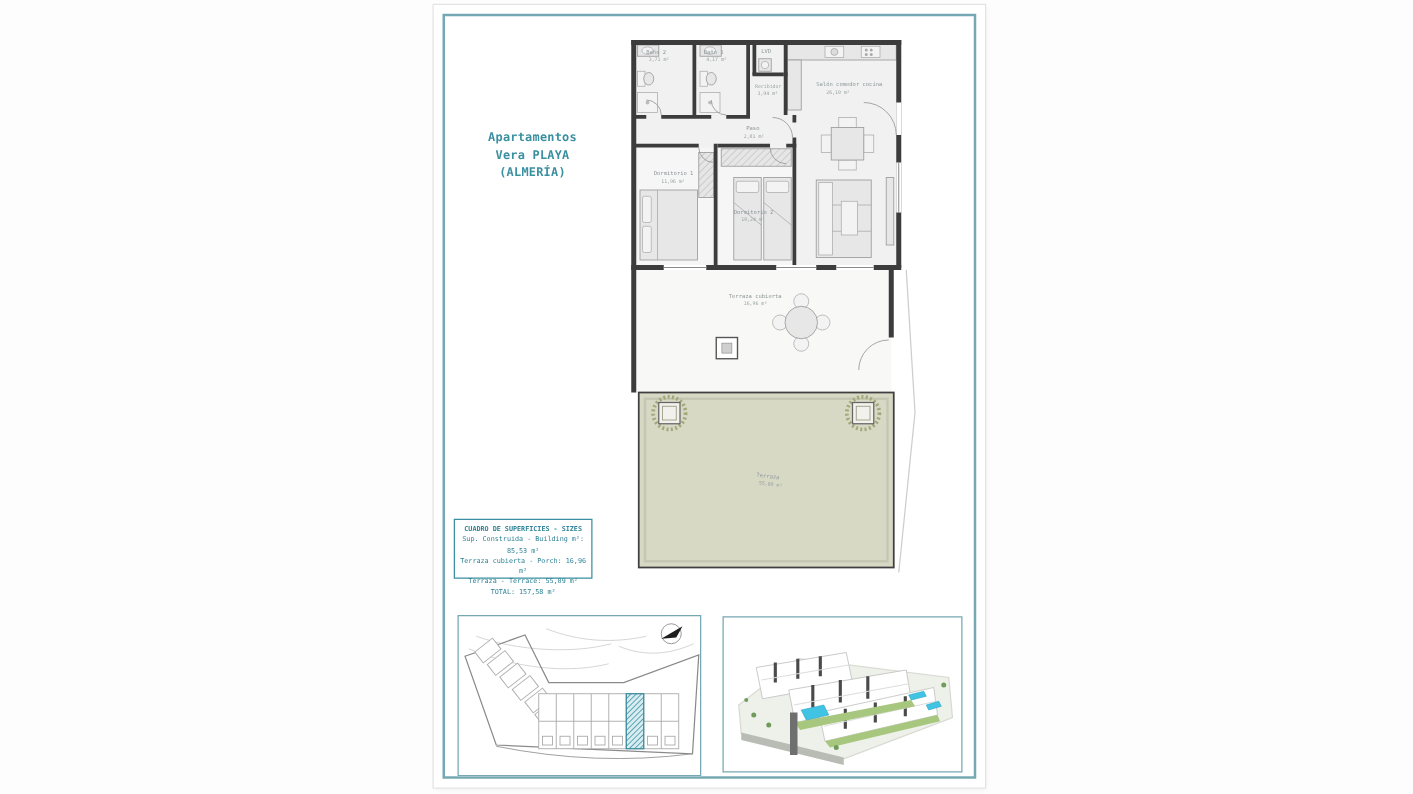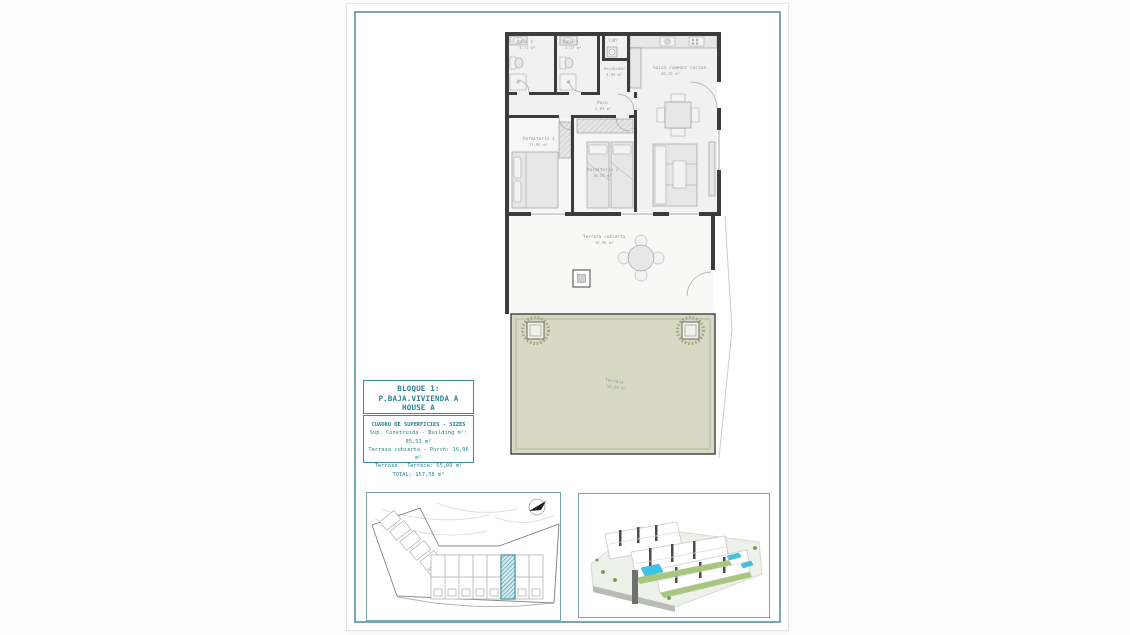--- a/index.html
+++ b/index.html
@@ -26,20 +26,25 @@
   .wall{fill:#3c3c3c;}
   .doorarc{fill:none;stroke:#9a9a9a;stroke-width:.7;}
 </style>
 </head>
 <body>
 
 <div class="canvas">
   <div class="sheet">
     <div class="frame"></div>
 
+    <div class="project-title">
+      <div>Apartamentos</div>
+      <div>Vera PLAYA</div>
+      <div>(ALMERÍA)</div>
+    </div>
 
     <svg class="plan" width="233" height="436" viewBox="0 0 233 436">
       <defs>
         <pattern id="wardrobeHatch" width="4" height="4" patternUnits="userSpaceOnUse" patternTransform="rotate(45)">
           <rect width="4" height="4" fill="#e6e6e6"></rect>
           <line x1="0" y1="0" x2="0" y2="4" stroke="#bdbdbd" stroke-width="1"></line>
         </pattern>
       </defs>
 
       <g>
@@ -212,25 +217,20 @@
         <text class="rl2" x="26" y="116">11,96 m²</text>
         <text class="rl" x="84" y="141">Dormitorio 2</text>
         <text class="rl2" x="90" y="147">10,24 m²</text>
         <text class="rl" x="80" y="208">Terraza cubierta</text>
         <text class="rl2" x="92" y="214">16,96 m²</text>
         <text class="rl" x="102" y="352" transform="rotate(7 108 352)">Terraza</text>
         <text class="rl2" x="104" y="358" transform="rotate(7 108 358)">55,09 m²</text>
       </g>
     </svg>
 
-    <div class="tblock head">
-      <div>BLOQUE 1:</div>
-      <div>P.BAJA.VIVIENDA A</div>
-      <div>HOUSE A</div>
-    </div>
     <div class="tblock table">
       <div class="hdr">CUADRO DE SUPERFICIES - SIZES</div>
       <div>Sup. Construida - Building m²: 85,53 m²</div>
       <div>Terraza cubierta - Porch: 16,96 m²</div>
       <div>Terraza - Terrace: 55,09 m²</div>
       <div>TOTAL: 157,58 m²</div>
     </div>
 
     <div class="siteplan">
       <svg width="193" height="127" viewBox="0 0 193 127">

